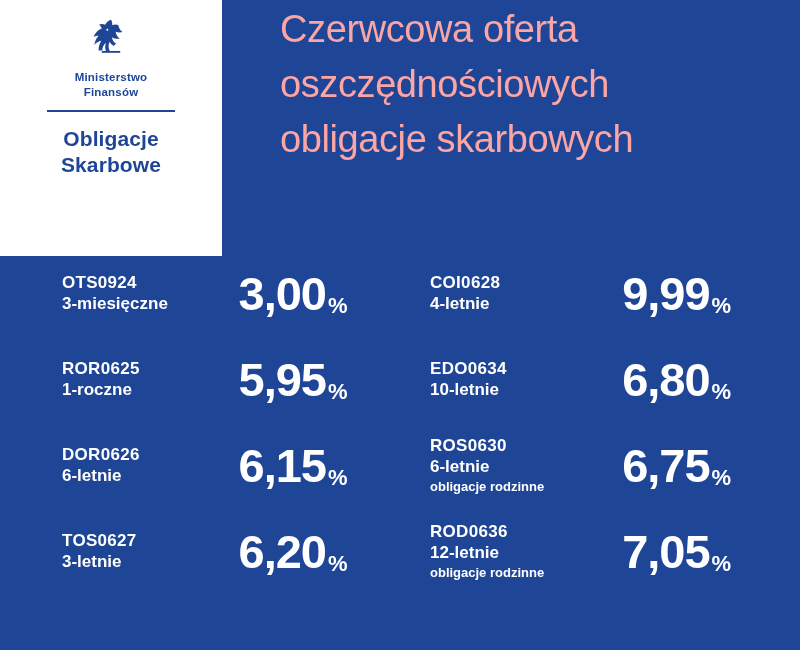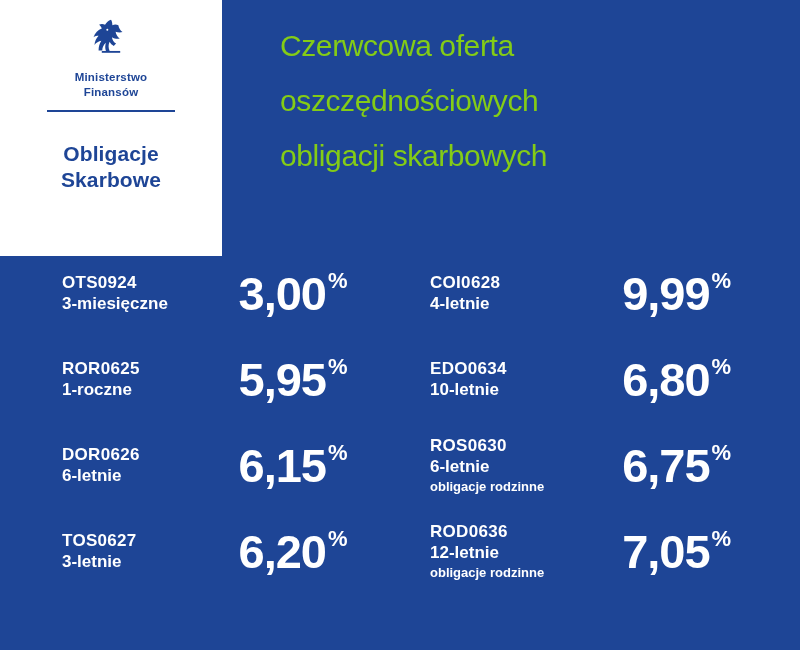--- a/index.html
+++ b/index.html
@@ -68,29 +68,28 @@
     position: absolute;
     top: 126px;
     left: 0;
     right: 0;
     text-align: center;
     color: #1e4596;
     font-size: 21px;
     font-weight: bold;
     line-height: 26px;
     letter-spacing: .1px;
-    margin-top: 15px;
   }
   .title {
     position: absolute;
     left: 280px;
-    top: 18px;
+    top: 2px;
     width: 500px;
-    color: #84cc16;
-    font-size: 30px;
+    color: #fca5a5;
+    font-size: 38px;
     font-weight: normal;
     line-height: 55px;
     letter-spacing: -0.4px;
   }
   
   .grid {
     position: absolute;
     top: 250px;
     left: 0;
     width: 800px;
@@ -126,21 +125,21 @@
   .extra {
     font-size: 13px;
     font-weight: bold;
     line-height: 17px;
   }
   .rate {
     color: #ffffff;
     font-weight: bold;
     white-space: nowrap;
     display: flex;
-    align-items: flex-start;
+    align-items: flex-end;
   }
   .rate .num {
     font-size: 47px;
     letter-spacing: -1px;
     line-height: 47px;
   }
   .rate .pct {
     font-size: 22px;
     margin-left: 2px;
     line-height: 22px;
@@ -176,21 +175,21 @@
 
       <div class="brand">
         <div>Obligacje</div>
         <div>Skarbowe</div>
       </div>
     </div>
 
     <div class="title">
       <div>Czerwcowa oferta</div>
       <div>oszczędnościowych</div>
-      <div>obligacji skarbowych</div>
+      <div>obligacje skarbowych</div>
     </div>
   </div>
 
   <div class="grid">
 
     <div class="col col-left">
 
       <div class="row">
         <div class="labels">
           <div class="code">OTS0924</div>

